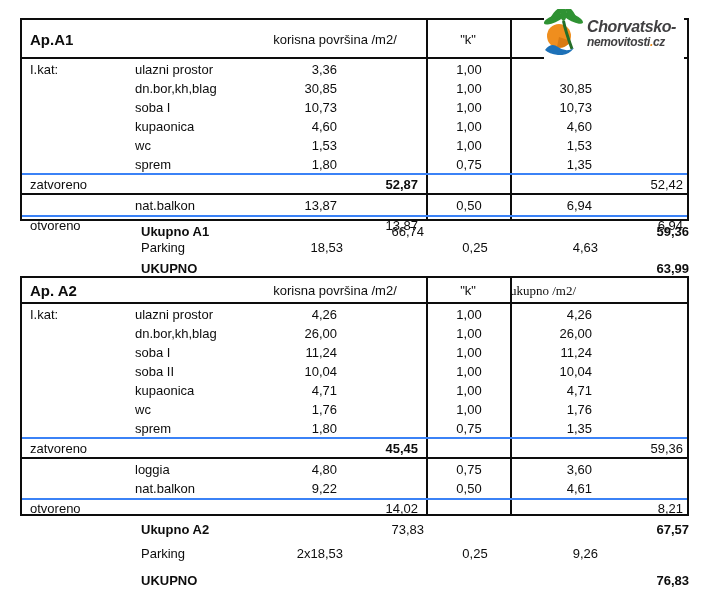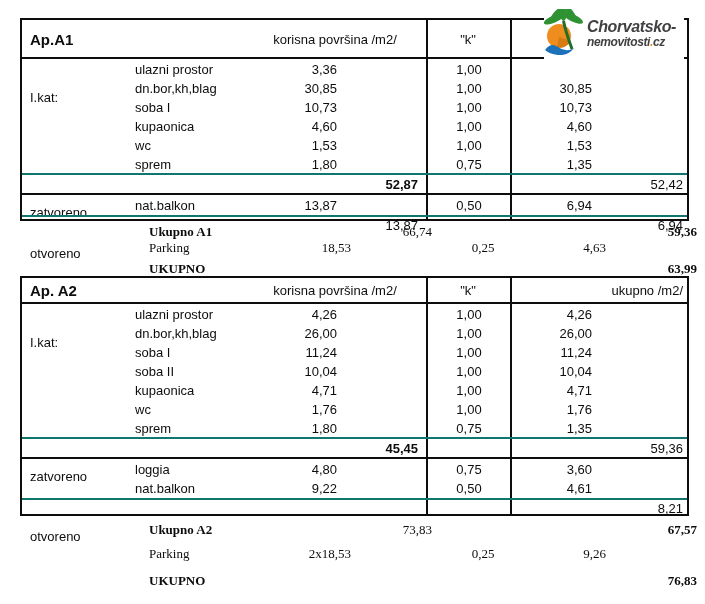--- a/index.html
+++ b/index.html
@@ -5,45 +5,45 @@
   html,body{margin:0;padding:0;background:#ffffff;}
   body{width:705px;height:604px;position:relative;overflow:hidden;
        font-family:"Liberation Sans","DejaVu Sans",sans-serif;color:#0d0d0d;}
   .page{position:absolute;inset:0;background:#ffffff;}
 
   
   .tbox{position:absolute;left:20px;width:669px;border:2px solid #0d0d0d;
         box-sizing:border-box;background:#fff;}
   .hrow{position:relative;border-bottom:2px solid #0d0d0d;box-sizing:border-box;}
   .row{position:relative;height:19px;box-sizing:border-box;}
-  .row.bt{border-top:2px solid #0f766e;}
+  .row.bt{border-top:2px solid #3b82f6;}
   .row.bb{border-bottom:2px solid #0d0d0d;}
   .cell{position:absolute;top:50%;transform:translateY(-50%);
         font-size:13px;white-space:nowrap;line-height:1;}
   .b{font-weight:bold;}
 
   
-  .c-label  {left:8px;margin-top:28px;}
+  .c-label  {left:8px;}
   .c-room   {left:113px;}
   .c-area   {left:113px;width:202px;text-align:right;}
   .c-area-w {left:113px;width:283px;text-align:right;}
   .c-k      {left:406px;width:82px;text-align:center;}
   .c-total  {left:490px;width:80px;text-align:right;}
   .c-total-w{left:490px;width:171px;text-align:right;}
 
   .h-name {left:8px;font-size:15px;font-weight:bold;}
   .h-area {left:220px;width:186px;text-align:center;}
   .h-k    {left:404px;width:84px;text-align:center;}
-  .h-total{left:488px;width:173px;text-align:right;}
+  .h-total{left:488px;width:173px;text-align:left;font-family:Liberation Serif, serif;}
 
   .vline{position:absolute;top:0;bottom:0;width:2px;background:#0d0d0d;}
   .vl1{left:404px;} .vl2{left:488px;}
 
   
-  .footer{position:absolute;left:36px;width:669px;font-family:Liberation Serif, serif;}
+  .footer{position:absolute;left:28px;width:669px;}
   .footer .row{height:17px;}
 
   
   .logo{position:absolute;left:544px;top:8px;width:140px;height:51px;
         background:#ffffff;display:flex;align-items:center;gap:3px;z-index:9;}
   .logo-text{font-style:italic;font-weight:bold;color:#414042;
              line-height:1.02;letter-spacing:-0.4px;}
   .logo-line1{font-size:16px;}
   .logo-line2{font-size:12px;}
   .dot-orange{color:#ef8e1e;}
@@ -201,20 +201,21 @@
           <div class="cell c-total">3,60</div>
         </div>
         <div class="row" style="height: 20px;">
           <div class="cell c-room">nat.balkon</div>
           <div class="cell c-area">9,22</div>
           <div class="cell c-k">0,50</div>
           <div class="cell c-total">4,61</div>
         </div>
         <div class="row bt" style="height: 18px;">
           <div class="cell c-label">otvoreno</div>
+          <div class="cell c-area-w">14,02</div>
           <div class="cell c-total-w">8,21</div>
         </div>
       </div>
   </div>
 
   <div class="footer" style="top:520px;">
       <div class="row">
         <div class="cell c-room b">Ukupno A2</div>
         <div class="cell c-area-w">73,83</div>
         <div class="cell c-total-w b">67,57</div>

